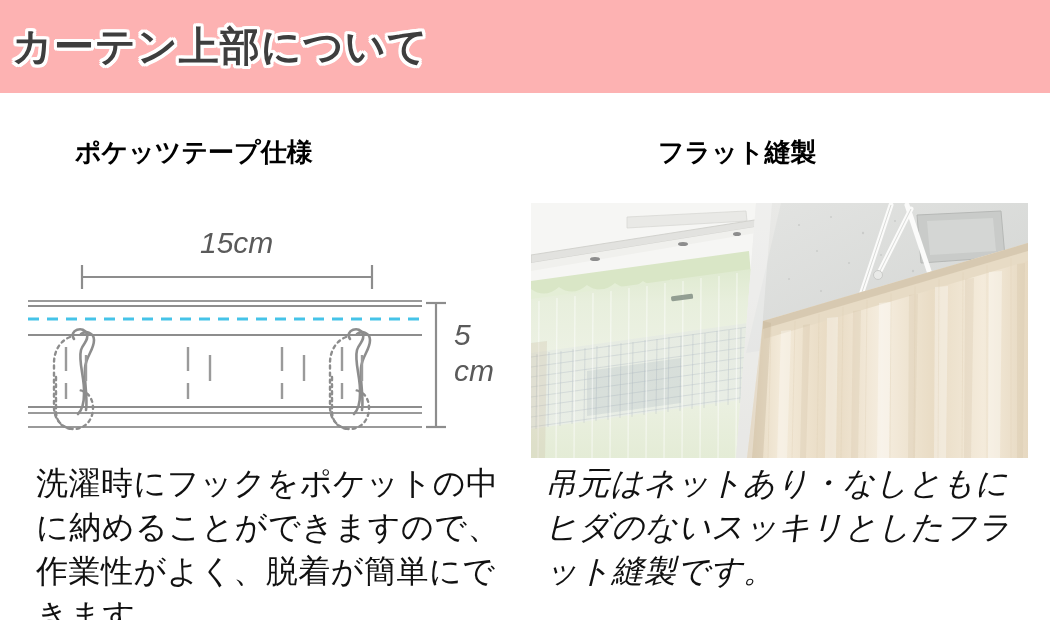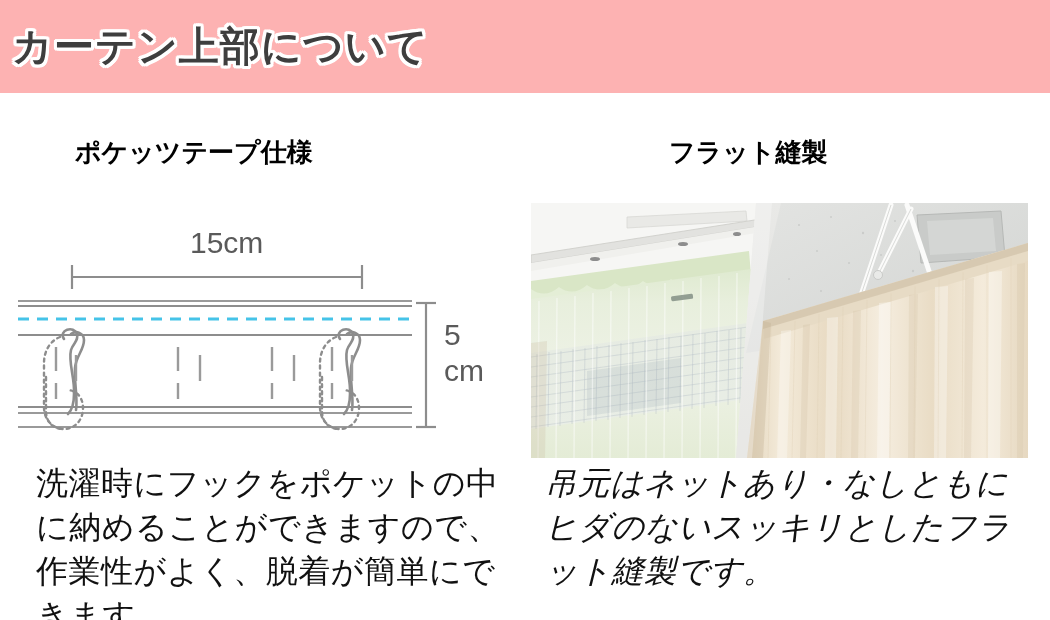--- a/index.html
+++ b/index.html
@@ -62,29 +62,30 @@
   .section-heading {
     position: absolute;
     top: 42px;
     font-size: 26px;
     font-weight: bold;
     color: #000000;
     white-space: nowrap;
     letter-spacing: 0px;
   }
   .col-left  .section-heading { left: 75px; }
-  .col-right .section-heading { left: 144px; text-align: center; }
+  .col-right .section-heading { left: 133px; text-align: center; }
 
   
   .diagram {
     position: absolute;
-    left: 0;
+    left: 10px;
     top: 120px;
     width: 525px;
     height: 225px;
+    font-style: italic;
   }
   .diagram svg { display: block; }
 
   
   .photo {
     position: absolute;
     left: 6px;
     top: 110px;
     width: 497px;
     height: 255px;

